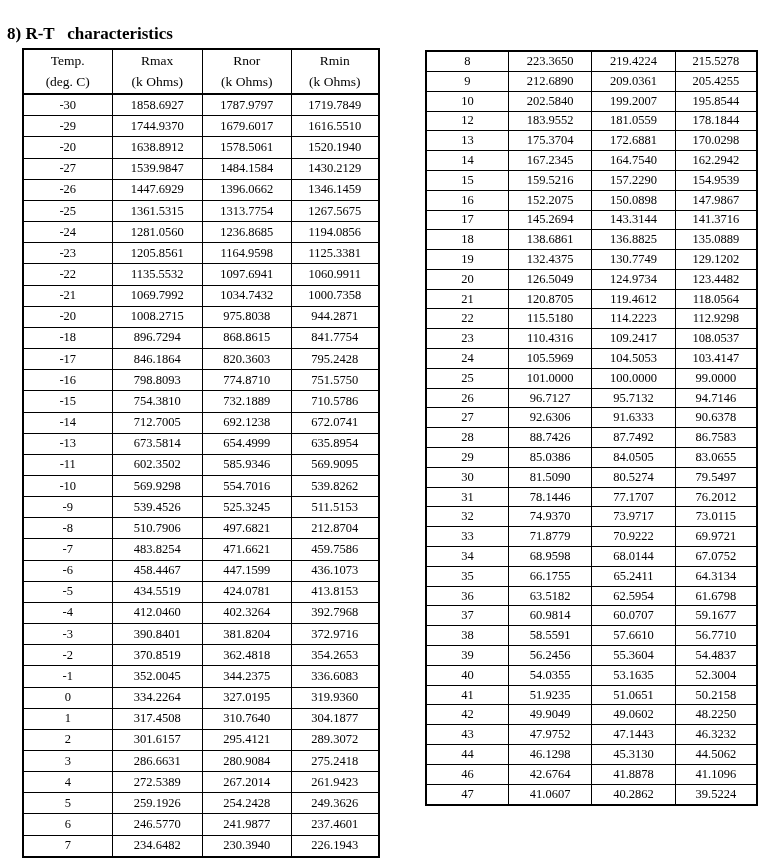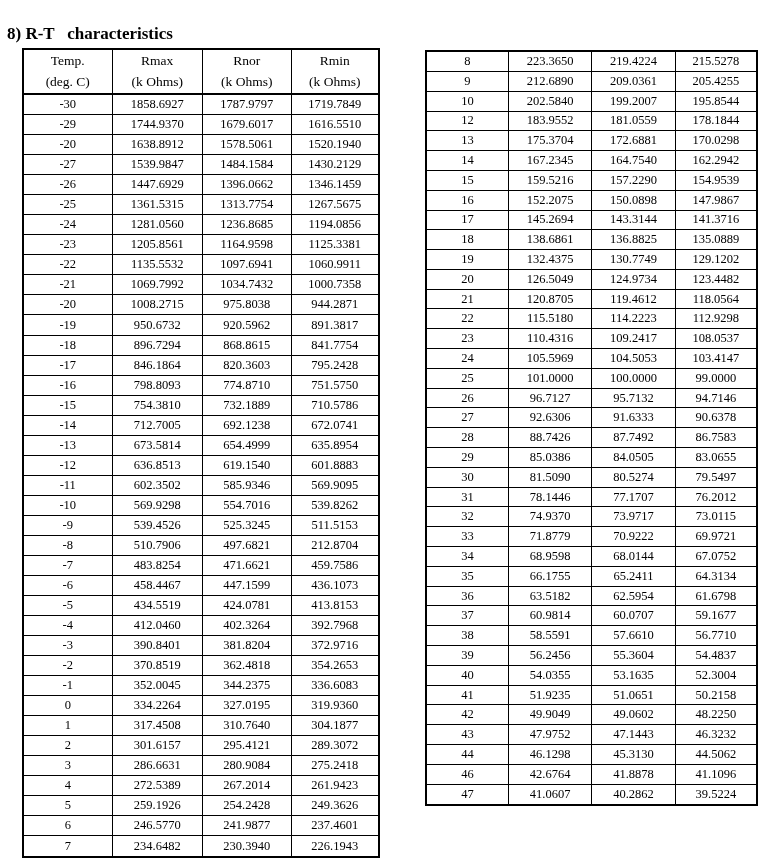--- a/index.html
+++ b/index.html
@@ -147,26 +147,20 @@
           <td>1034.7432</td>
           <td>1000.7358</td>
         </tr>
         <tr>
           <td>-20</td>
           <td>1008.2715</td>
           <td>975.8038</td>
           <td>944.2871</td>
         </tr>
         <tr>
-          <td>-19</td>
-          <td>950.6732</td>
-          <td>920.5962</td>
-          <td>891.3817</td>
-        </tr>
-        <tr>
           <td>-18</td>
           <td>896.7294</td>
           <td>868.8615</td>
           <td>841.7754</td>
         </tr>
         <tr>
           <td>-17</td>
           <td>846.1864</td>
           <td>820.3603</td>
           <td>795.2428</td>
@@ -187,26 +181,20 @@
           <td>-14</td>
           <td>712.7005</td>
           <td>692.1238</td>
           <td>672.0741</td>
         </tr>
         <tr>
           <td>-13</td>
           <td>673.5814</td>
           <td>654.4999</td>
           <td>635.8954</td>
-        </tr>
-        <tr>
-          <td>-12</td>
-          <td>636.8513</td>
-          <td>619.1540</td>
-          <td>601.8883</td>
         </tr>
         <tr>
           <td>-11</td>
           <td>602.3502</td>
           <td>585.9346</td>
           <td>569.9095</td>
         </tr>
         <tr>
           <td>-10</td>
           <td>569.9298</td>

